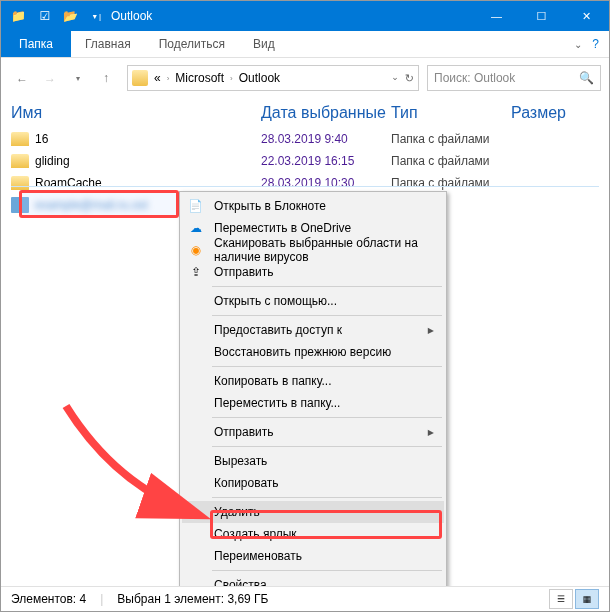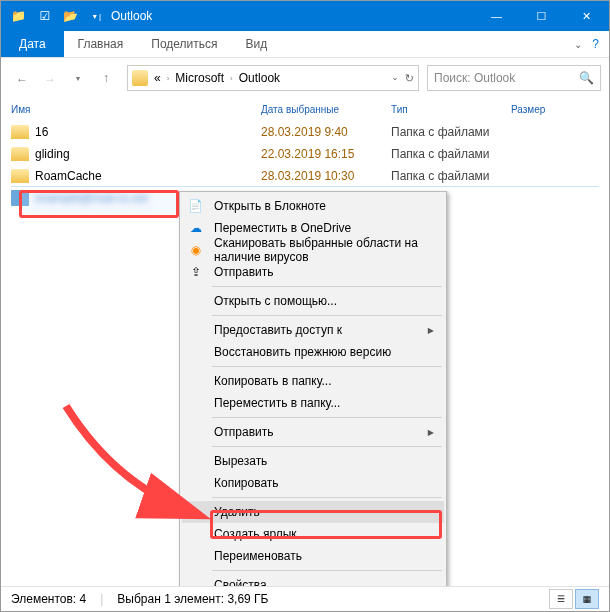--- a/index.html
+++ b/index.html
@@ -15,31 +15,31 @@
 .ribbon-right{margin-left:auto;display:flex;align-items:center;gap:10px;padding-right:10px;color:#666}
 .addrbar{height:32px;display:flex;align-items:center;padding:4px 8px;gap:8px}
 .navbtns{display:flex;gap:2px}
 .navbtn{width:24px;height:24px;display:flex;align-items:center;justify-content:center;color:#777;border:1px solid transparent}
 .addrbox{flex:1;height:24px;border:1px solid #ccc;display:flex;align-items:center;padding:0 4px;gap:4px;font-size:12px}
 .crumb{padding:0 2px}
 .crumb-sep{color:#888;font-size:8px}
 .addrbox .folder-ico{width:16px;height:16px;background:linear-gradient(#ffe9a6,#f0c14b);border-radius:2px}
 .addrright{margin-left:auto;display:flex;gap:6px;color:#666;font-size:9px}
 .searchbox{width:160px;height:24px;border:1px solid #ccc;display:flex;align-items:center;padding:0 6px;color:#888;gap:22px}
-.headers{display:flex;padding:6px 10px;color:#1a5fb4;font-size:10px}
+.headers{display:flex;padding:6px 10px;color:#1a5fb4;font-size:16px}
 .col-name{width:250px}
 .col-date{width:130px}
 .col-type{width:120px}
 .col-size{flex:1}
 .filelist{padding:0 10px}
 .row{display:flex;align-items:center;height:22px}
 .row .icon{width:18px;height:14px;background:linear-gradient(#ffe9a6,#f0c14b);border-radius:2px 2px 0 0;margin-right:6px}
 .row .icon.file{background:#6aa7da;height:16px;border-radius:1px}
 .row .name{width:226px}
-.row .date{width:130px;color:#a16207}
+.row .date{width:130px;color:#4c1d95}
 .row .type{width:120px;color:#444}
 .sel-highlight{position:absolute;left:18px;top:189px;width:154px;height:22px;border:3px solid #ff4444;border-radius:3px;background:rgba(200,220,255,0.2)}
 .sel-blur{filter:blur(3px);color:#4a88c7;font-weight:500}
 .divider-full{position:absolute;left:10px;right:10px;top:185px;height:1px;background:#cce4f7}
 .ctxmenu{position:absolute;left:178px;top:190px;width:262px;background:#f2f2f2;border:1px solid #bbb;box-shadow:2px 2px 4px rgba(0,0,0,.3);padding:3px 2px;font-size:12px}
 .ctx-item{height:22px;display:flex;align-items:center;padding-left:32px;padding-right:10px;position:relative;cursor:default}
 .ctx-item.hover{background:#dedede}
 .ctx-ico{position:absolute;left:6px;width:16px;height:16px;display:flex;align-items:center;justify-content:center;font-size:12px}
 .ctx-sep{height:1px;background:#d0d0d0;margin:3px 2px 3px 30px}
 .ctx-arrow{margin-left:auto;font-size:8px;color:#555}
@@ -64,21 +64,21 @@
   </div>
   <div class="title-text">Outlook</div>
   <div class="wincontrols">
     <div>—</div>
     <div>☐</div>
     <div>✕</div>
   </div>
 </div>
 
 <div class="ribbon-tabs">
-  <div class="tab file">Дата</div>
+  <div class="tab file">Папка</div>
   <div class="tab">Главная</div>
   <div class="tab">Поделиться</div>
   <div class="tab">Вид</div>
   <div class="ribbon-right">
     <span style="font-size:10px">⌄</span>
     <span style="color:#0078d7">?</span>
   </div>
 </div>
 
 <div class="addrbar">

